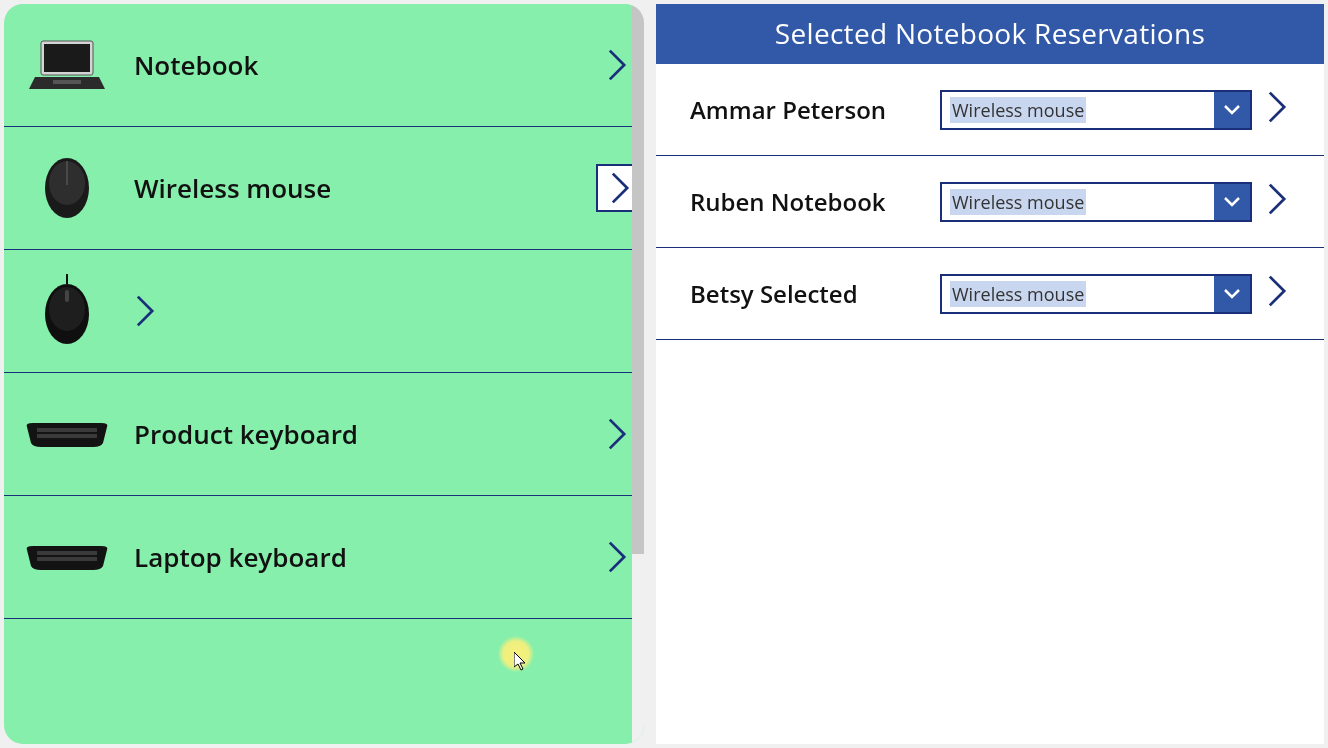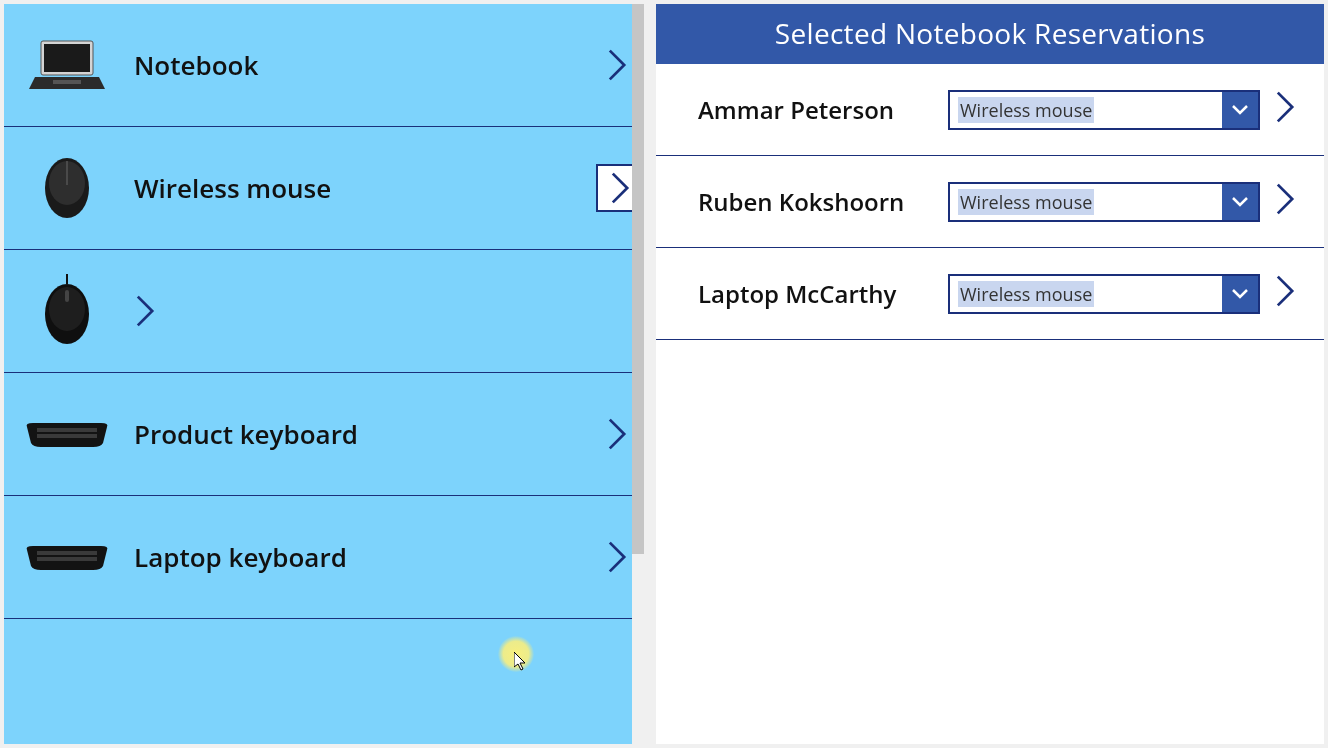--- a/index.html
+++ b/index.html
@@ -13,23 +13,24 @@
     }
     .container {
       display: flex;
       width: 100%;
       height: 100%;
       padding: 4px;
       gap: 0;
     }
     .left-panel {
       width: 640px;
-      background: #7dd3fc;
+      background: #86efac;
       overflow-y: auto;
       position: relative;
+      border-radius: 19px;
     }
     .scrollbar-track {
       position: absolute;
       right: 0;
       top: 0;
       width: 12px;
       height: 100%;
       background: #f0f0f0;
     }
     .scrollbar-thumb {
@@ -100,21 +101,20 @@
       align-items: center;
       height: 92px;
       border-bottom: 1px solid #1a2f7a;
       padding: 0 12px 0 34px;
     }
     .reservation-name {
       font-size: 24px;
       font-weight: 600;
       color: #111;
       width: 250px;
-      margin-left: 8px;
     }
     .dropdown {
       display: flex;
       align-items: stretch;
       height: 40px;
       border: 2px solid #1a2f7a;
       width: 312px;
       background: #fff;
     }
     .dropdown-value {
@@ -258,37 +258,37 @@
               <svg width="18" height="12" viewBox="0 0 18 12">
                 <polyline points="2,2 9,9 16,2" fill="none" stroke="#fff" stroke-width="2.5"></polyline>
               </svg>
             </div>
           </div>
           <div class="res-chevron"><svg width="22" height="36" viewBox="0 0 24 40">
               <polyline points="4,4 20,20 4,36" fill="none" stroke="#1a2f7a" stroke-width="3"></polyline>
             </svg></div>
         </div>
         <div class="reservation-row">
-          <div class="reservation-name">Ruben Kokshoorn</div>
+          <div class="reservation-name">Ruben Notebook</div>
           <div class="dropdown">
             <div class="dropdown-value">
               <span>Wireless mouse</span>
             </div>
             <div class="dropdown-arrow">
               <svg width="18" height="12" viewBox="0 0 18 12">
                 <polyline points="2,2 9,9 16,2" fill="none" stroke="#fff" stroke-width="2.5"></polyline>
               </svg>
             </div>
           </div>
           <div class="res-chevron"><svg width="22" height="36" viewBox="0 0 24 40">
               <polyline points="4,4 20,20 4,36" fill="none" stroke="#1a2f7a" stroke-width="3"></polyline>
             </svg></div>
         </div>
         <div class="reservation-row">
-          <div class="reservation-name">Laptop McCarthy</div>
+          <div class="reservation-name">Betsy Selected</div>
           <div class="dropdown">
             <div class="dropdown-value">
               <span>Wireless mouse</span>
             </div>
             <div class="dropdown-arrow">
               <svg width="18" height="12" viewBox="0 0 18 12">
                 <polyline points="2,2 9,9 16,2" fill="none" stroke="#fff" stroke-width="2.5"></polyline>
               </svg>
             </div>
           </div>

